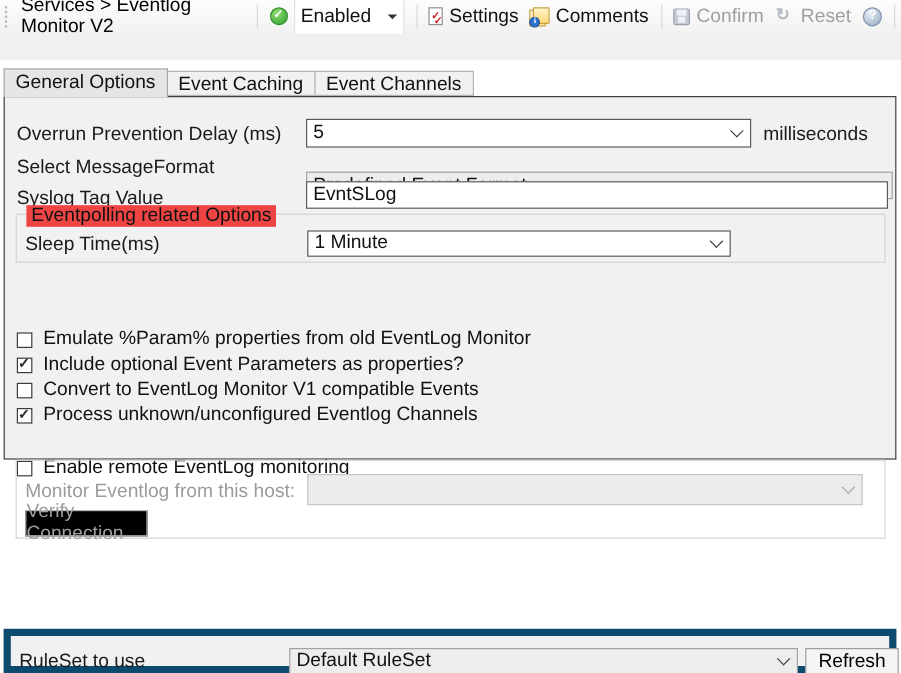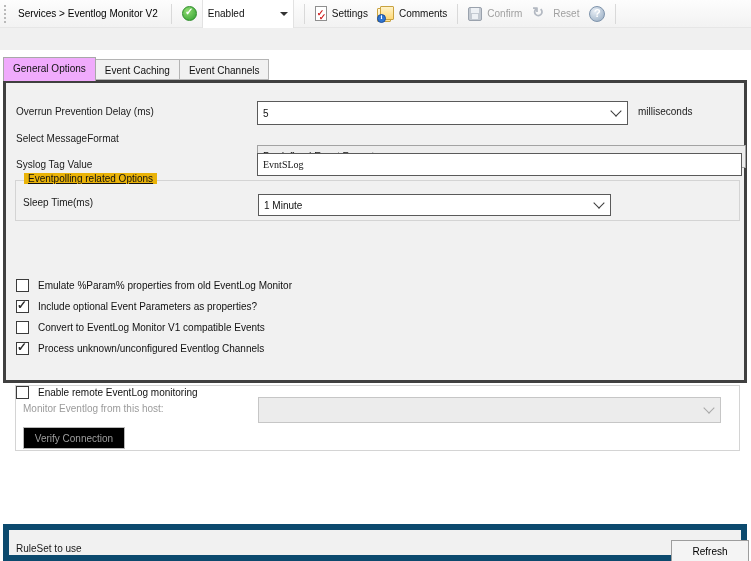--- a/index.html
+++ b/index.html
@@ -1,17 +1,17 @@
 <!DOCTYPE html>
 <html><head>
 <meta charset="utf-8">
 <style>
   html,body{margin:0;padding:0;background:#fff;}
   .app{position:relative;width:751px;height:561px;background:#fff;
-       font-family:"Liberation Sans",sans-serif;font-size:10px;color:#111;overflow:hidden;}
+       font-family:"Liberation Sans",sans-serif;font-size:16px;color:#111;overflow:hidden;}
 
   
   .toolbar{position:absolute;left:0;top:0;width:751px;height:28px;
            background:linear-gradient(#fdfdfd,#f2f2f2);border-bottom:1px solid #e6e6e6;
            display:flex;align-items:center;padding-left:4px;box-sizing:border-box;}
   .grip{width:3px;height:18px;border-left:2px dotted #b9b9b9;margin-right:5px;}
   .crumb{margin:0 8px 0 4px;color:#000;}
   .sep{width:1px;height:20px;background:#d9d9d9;margin:0 5px;}
   .tb-item{display:flex;align-items:center;gap:5px;padding:0 5px;height:24px;cursor:default;}
   .tb-item.disabled{color:#a0a0a0;}
@@ -48,40 +48,40 @@
   .ic-help::after{content:"?";position:absolute;left:0;top:0;width:14px;text-align:center;
                   color:#fff;font-weight:bold;font-size:11px;}
 
   .midstrip{position:absolute;left:0;top:28px;width:751px;height:22px;background:#f0f0f0;}
 
   
   .tabs{position:absolute;left:3px;top:57px;height:24px;display:flex;align-items:flex-end;z-index:3;}
   .tab{height:21px;line-height:21px;padding:0 9px;background:#f1f1f1;border:1px solid #b4b4b4;
        margin-bottom:1px;box-sizing:border-box;cursor:default;}
   .tab + .tab{margin-left:-1px;}
-  .tab.active{height:24px;line-height:22px;background:#f0abfc;border:1px solid #a8a8a8;border-bottom:none;
+  .tab.active{height:24px;line-height:22px;background:#e5e5e5;border:1px solid #a8a8a8;border-bottom:none;
               margin-bottom:0;position:relative;z-index:4;margin-top:27px;}
 
   
   .panel{position:absolute;left:3px;top:80px;width:744px;height:303px;background:#f1f1f1;
-         border:3px solid #404040;box-sizing:border-box;z-index:1;}
+         border:1px solid #404040;box-sizing:border-box;z-index:1;}
   .flabel{position:absolute;white-space:nowrap;color:#1a1a1a;}
   .flabel.dim{color:#9b9b9b;}
   .combo{position:absolute;display:flex;align-items:center;justify-content:space-between;
          padding:0 7px 0 5px;box-sizing:border-box;white-space:nowrap;}
   .combo.white{background:#fff;border:1px solid #5a5a5a;}
   .combo.grey{background:#ededed;border:1px solid #a3a3a3;}
   .combo.disabled{background:#ececec;border:1px solid #c6c6c6;}
   .chev{width:7px;height:7px;border-right:1.5px solid #3c3c3c;border-bottom:1.5px solid #3c3c3c;
         transform:rotate(45deg);margin-top:-4px;flex:none;}
   .combo.disabled .chev{border-color:#a8a8a8;}
   .textinput{position:absolute;display:flex;align-items:center;background:#fff;border:1px solid #5a5a5a;
              padding:0 5px;box-sizing:border-box;}
   .group{position:absolute;border:1px solid #d4d4d4;box-sizing:border-box;}
-  .legend{position:absolute;top:-8px;left:8px;background:#eab308;padding:0 4px;white-space:nowrap;text-decoration:underline;}
+  .legend{position:absolute;top:-8px;left:8px;background:#ef4444;padding:0 4px;white-space:nowrap;}
   .cbrow{position:absolute;display:flex;align-items:center;height:16px;}
   .checkbox{position:relative;width:13px;height:13px;background:#fff;border:1px solid #3b3b3b;
             box-sizing:border-box;flex:none;}
   .checkbox.checked::after{content:"✓";position:absolute;left:0px;top:-3px;font-size:12px;
                            font-weight:bold;color:#2b2b2b;}
   .cblabel{margin-left:9px;white-space:nowrap;}
   .btn{position:absolute;display:flex;align-items:center;justify-content:center;box-sizing:border-box;cursor:default;}
   .btn.disabled{background:#000000;border:1px solid #b8b8b8;color:#9e9e9e;}
   .btn.normal{background:#f4f4f4;border:1px solid #9d9d9d;color:#000;}
 
@@ -156,21 +156,21 @@
     </div>
     <span class="flabel" style="left:632px;top:23px;">milliseconds</span>
 
     <span class="flabel" style="left:10px;top:50px;">Select MessageFormat</span>
     <div class="combo grey" style="left:251px;top:62px;width:489px;height:23px;">
       <span>Predefined Event Format</span>
       <span class="chev"></span>
     </div>
 
     <span class="flabel" style="left:10px;top:76px;">Syslog Tag Value</span>
-    <div class="textinput" style="left:251px;top:70px;width:485px;height:23px;font-family:Liberation Serif, serif;">
+    <div class="textinput" style="left:251px;top:70px;width:485px;height:23px;">
       <span>EvntSLog</span>
     </div>
 
     <div class="group" style="left:9px;top:97px;width:725px;height:41px;">
       <span class="legend">Eventpolling related Options</span>
       <span class="flabel" style="left:7px;top:16px;">Sleep Time(ms)</span>
       <div class="combo white" style="left:242px;top:13px;width:353px;height:22px;">
         <span>1 Minute</span>
         <span class="chev"></span>
       </div>
@@ -205,18 +205,22 @@
         <span class="chev"></span>
       </div>
       <div class="btn disabled" style="left:7px;top:41px;width:102px;height:22px;">
         <span>Verify Connection</span>
       </div>
     </div>
   </div>
 
   <div class="footer">
     <span class="flabel" style="left:7px;top:13px;">RuleSet to use</span>
+    <div class="combo grey" style="left:232px;top:10px;width:424px;height:22px;">
+      <span>Default RuleSet</span>
+      <span class="chev"></span>
+    </div>
     <div class="btn normal" style="left:662px;top:10px;width:78px;height:23px;">
       <span>Refresh</span>
     </div>
   </div>
 
 </div>
 
 </body></html>

